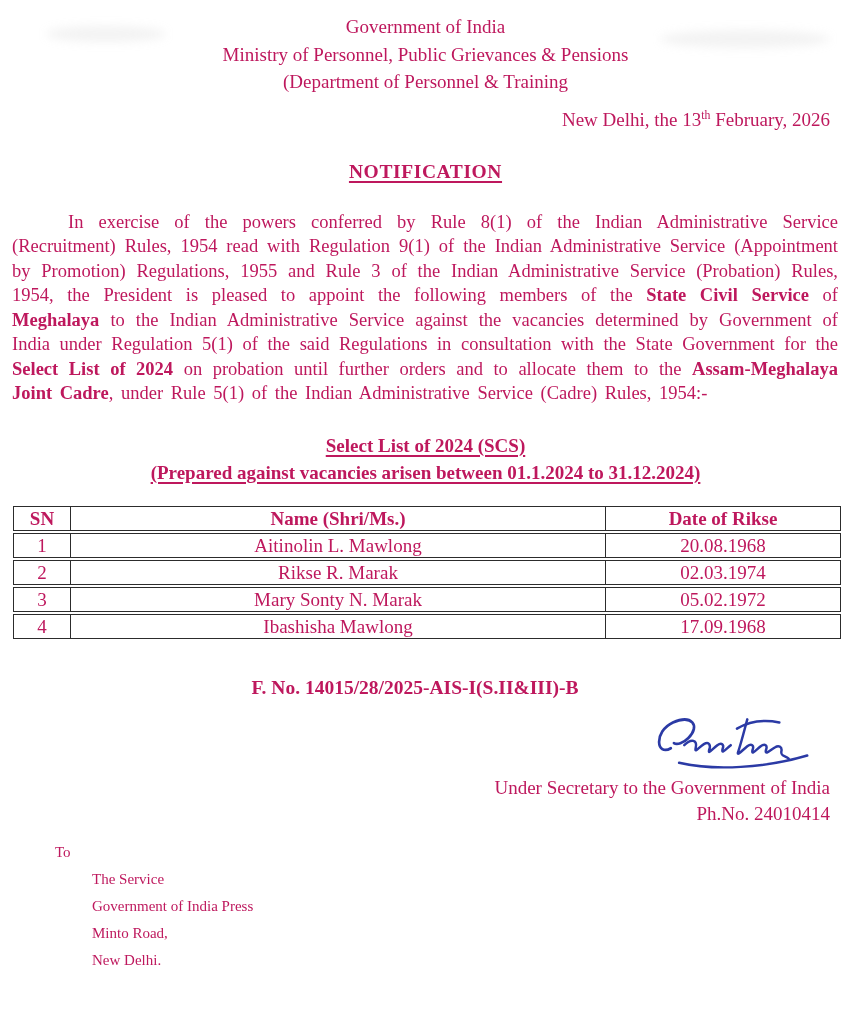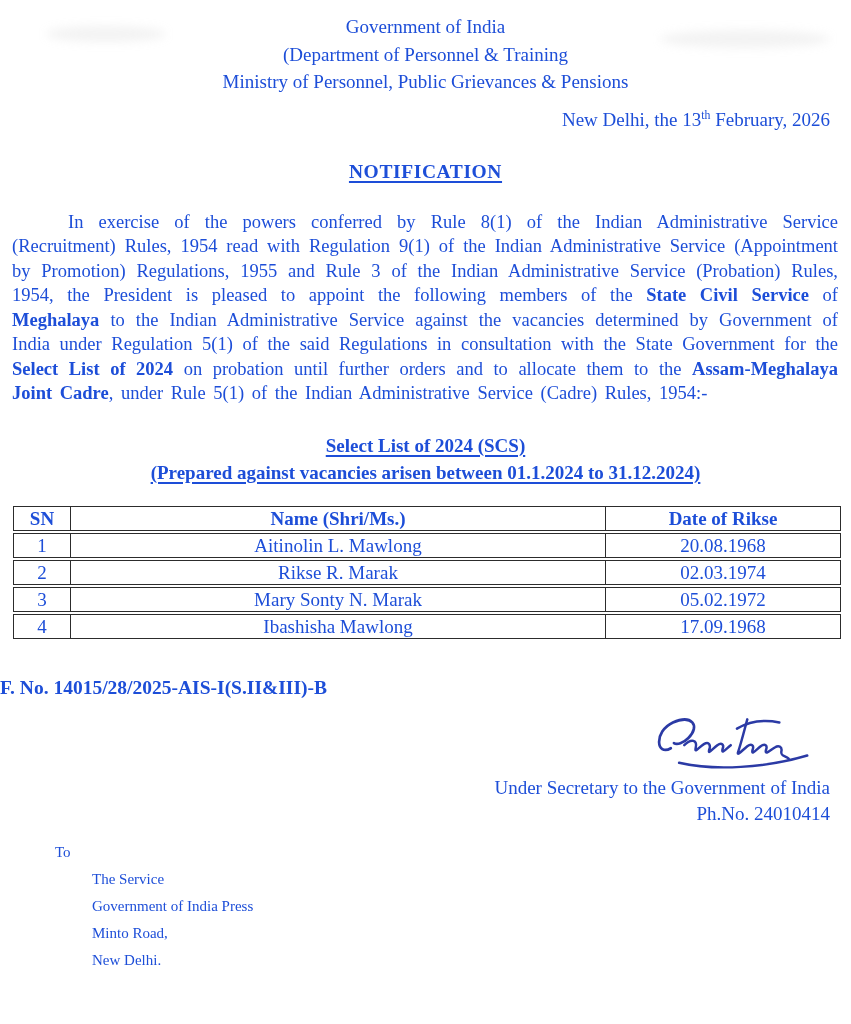--- a/index.html
+++ b/index.html
@@ -5,21 +5,21 @@
   * { margin: 0; padding: 0; box-sizing: border-box; }
   html, body { background: #e8e8e8; }
   .page {
     position: relative;
     width: 851px;
     height: 1024px;
     margin: 0 auto;
     background: #ffffff;
     overflow: hidden;
     font-family: "Liberation Serif", "DejaVu Serif", serif;
-    color: #1d4ed8;
+    color: #be185d;
   }
   .smudge {
     position: absolute;
     border-radius: 50%;
     filter: blur(5px);
     background: rgba(190,190,190,0.18);
     pointer-events: none;
   }
   .smudge.tl { left: 46px; top: 26px; width: 120px; height: 16px; }
   .smudge.tr { left: 660px; top: 30px; width: 170px; height: 18px; }
@@ -75,21 +75,21 @@
   }
   table.select-list tbody td { border-top: 4px double #2c2c2c; }
   table.select-list th { font-weight: bold; }
   col.c-sn  { width: 57px; }
   col.c-name { width: 535px; }
   col.c-dob { width: 235px; }
 
   .file-number {
     margin-top: 36px;
     padding-right: 21px;
-    text-align: left;
+    text-align: center;
     font-size: 19.5px;
     line-height: 26px;
     font-weight: bold;
   }
 
   .sign-block { margin-top: 8px; padding-right: 18px; text-align: right; }
   .sign-block svg { display: inline-block; }
   .sign-line { padding-right: 21px; text-align: right; font-size: 19px; line-height: 26px; }
 
   .addressee { margin-top: 12px; margin-left: 55px; font-size: 15px; line-height: 27px; }
@@ -97,22 +97,22 @@
 </style>
 </head>
 <body>
 
 <div class="page">
   <div class="smudge tl"></div>
   <div class="smudge tr"></div>
 
   <div class="letterhead">
     <div>Government of India</div>
+    <div>Ministry of Personnel, Public Grievances &amp; Pensions</div>
     <div>(Department of Personnel &amp; Training</div>
-    <div>Ministry of Personnel, Public Grievances &amp; Pensions</div>
   </div>
 
   <div class="dateline"><span>New Delhi, the 13</span><sup>th</sup><span> February, 2026</span></div>
 
   <div class="doc-title"><span>NOTIFICATION</span></div>
 
   <p class="body-para"><span>In exercise of the powers conferred by Rule 8(1) of the Indian Administrative Service (Recruitment) Rules, 1954 read with Regulation 9(1) of the Indian Administrative Service (Appointment by Promotion) Regulations, 1955 and Rule 3 of the Indian Administrative Service (Probation) Rules, 1954, the President is pleased to appoint the following members of the </span><span class="b">State Civil Service</span><span> of </span><span class="b">Meghalaya</span><span> to the Indian Administrative Service against the vacancies determined by Government of India under Regulation 5(1) of the said Regulations in consultation with the State Government for the </span><span class="b">Select List of 2024</span><span> on probation until further orders and to allocate them to the </span><span class="b">Assam-Meghalaya Joint Cadre</span><span>, under Rule 5(1) of the Indian Administrative Service (Cadre) Rules, 1954:-</span></p>
 
   <div class="list-heading">
     <div><span>Select List of 2024 (SCS)</span></div>

